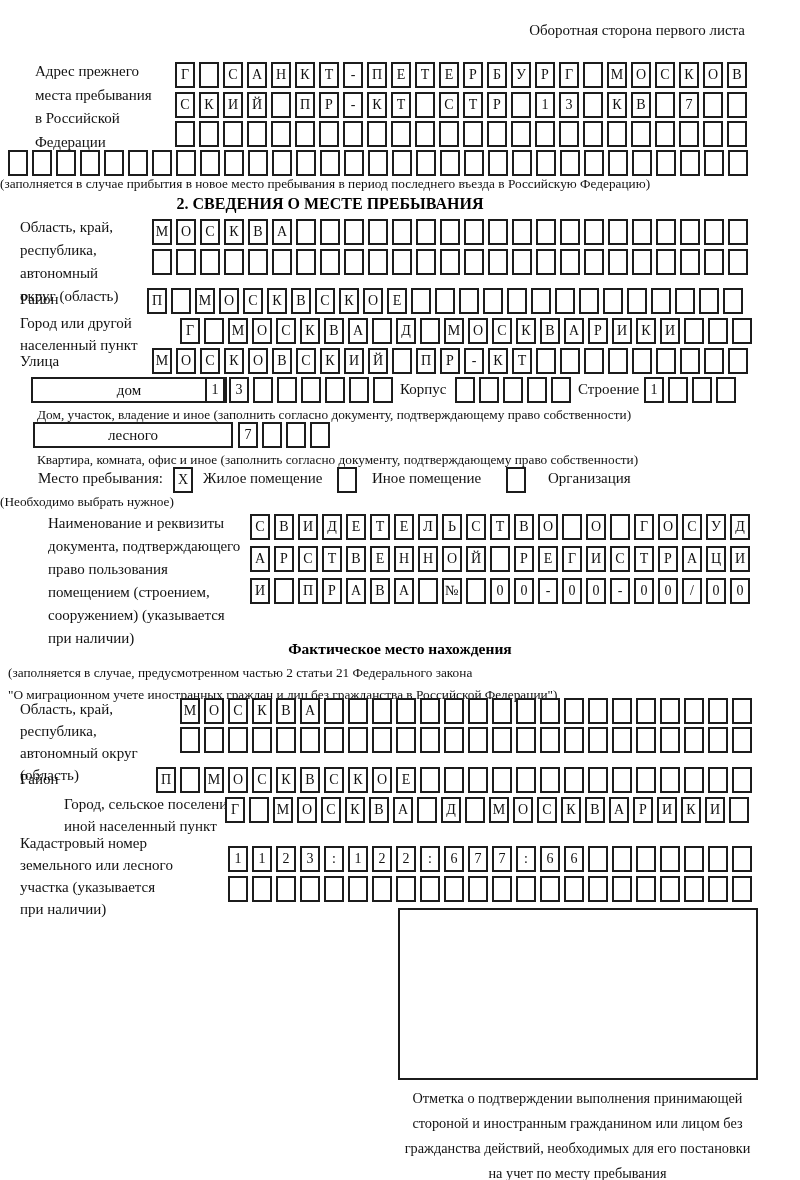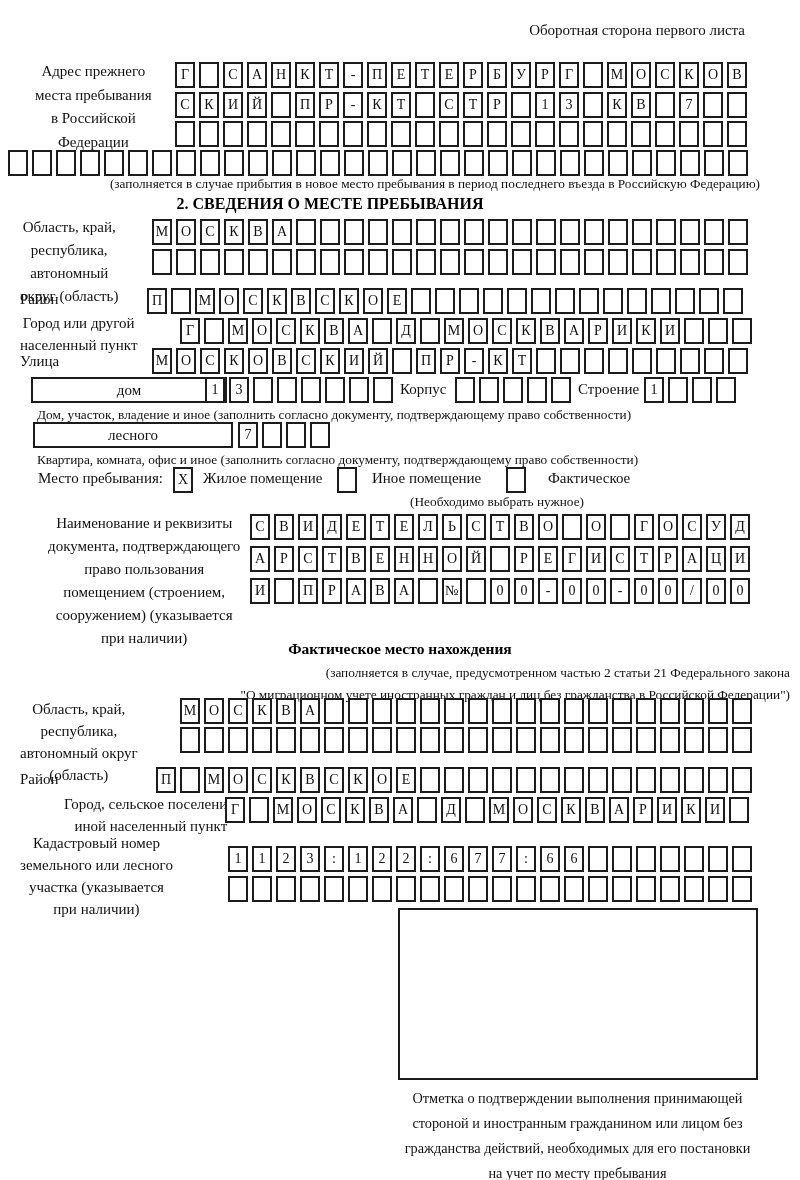--- a/index.html
+++ b/index.html
@@ -3,34 +3,34 @@
 <meta charset="utf-8">
 <style>
   * { margin:0; padding:0; box-sizing:border-box; }
   html,body { background:#fff; }
   .page {
     position:relative; width:800px; height:1180px; margin:0 auto;
     background:#fff; color:#111;
     font-family:"Liberation Serif", "DejaVu Serif", serif;
     overflow:hidden;
   }
-  .abs { position:absolute;text-align:center; }
+  .abs { position:absolute; }
   .row { display:flex; align-items:flex-start; }
   .cell {
     width:20px; height:26px; margin-right:4px; flex:0 0 20px;
     border:2px solid #1c1c1c; background:#fff;
     display:inline-flex; align-items:center; justify-content:center;
     font-size:14px; line-height:1; color:#111;
   }
   .lines div { white-space:nowrap; }
   .label { font-size:15px; color:#111; }
   .lh23 { line-height:23px; }
   .lh235 { line-height:23.5px; }
   .lh22 { line-height:22px; }
-  .note { font-size:13.3px; color:#111; text-align:right; white-space:nowrap; }
+  .note { font-size:13.3px; color:#111; text-align:left; white-space:nowrap; }
   .heading { font-weight:bold; text-align:center; color:#000; }
   .wideBox {
     height:26px; border:2px solid #1c1c1c; background:#fff;
     display:flex; align-items:center; justify-content:center;
     font-size:15px;
   }
   .checkbox {
     width:20px; height:26px; border:2px solid #1c1c1c; background:#fff;
     display:inline-flex; align-items:center; justify-content:center;
     font-size:14px;
@@ -360,21 +360,21 @@
       <span>X</span>
     </span>
   <div class="abs label" style="top:470px; left:203px;">Жилое помещение</div>
   <span class="abs checkbox" style="top:467px; left:337px;">
       <span></span>
     </span>
   <div class="abs label" style="top:470px; left:372px;">Иное помещение</div>
   <span class="abs checkbox" style="top:467px; left:506px;">
       <span></span>
     </span>
-  <div class="abs label" style="top:470px; left:548px;">Фактическое</div>
+  <div class="abs label" style="top:470px; left:548px;">Организация</div>
   <div class="abs note" style="top:494px; left:0; width:584px;">(Необходимо выбрать нужное)</div>
 
   <div class="abs label lines lh23" style="top:512px; left:20px;margin-left:28px;">
       <div>Наименование и реквизиты</div>
       <div>документа, подтверждающего</div>
       <div>право пользования</div>
       <div>помещением (строением,</div>
       <div>сооружением) (указывается</div>
       <div>при наличии)</div>
     </div>

